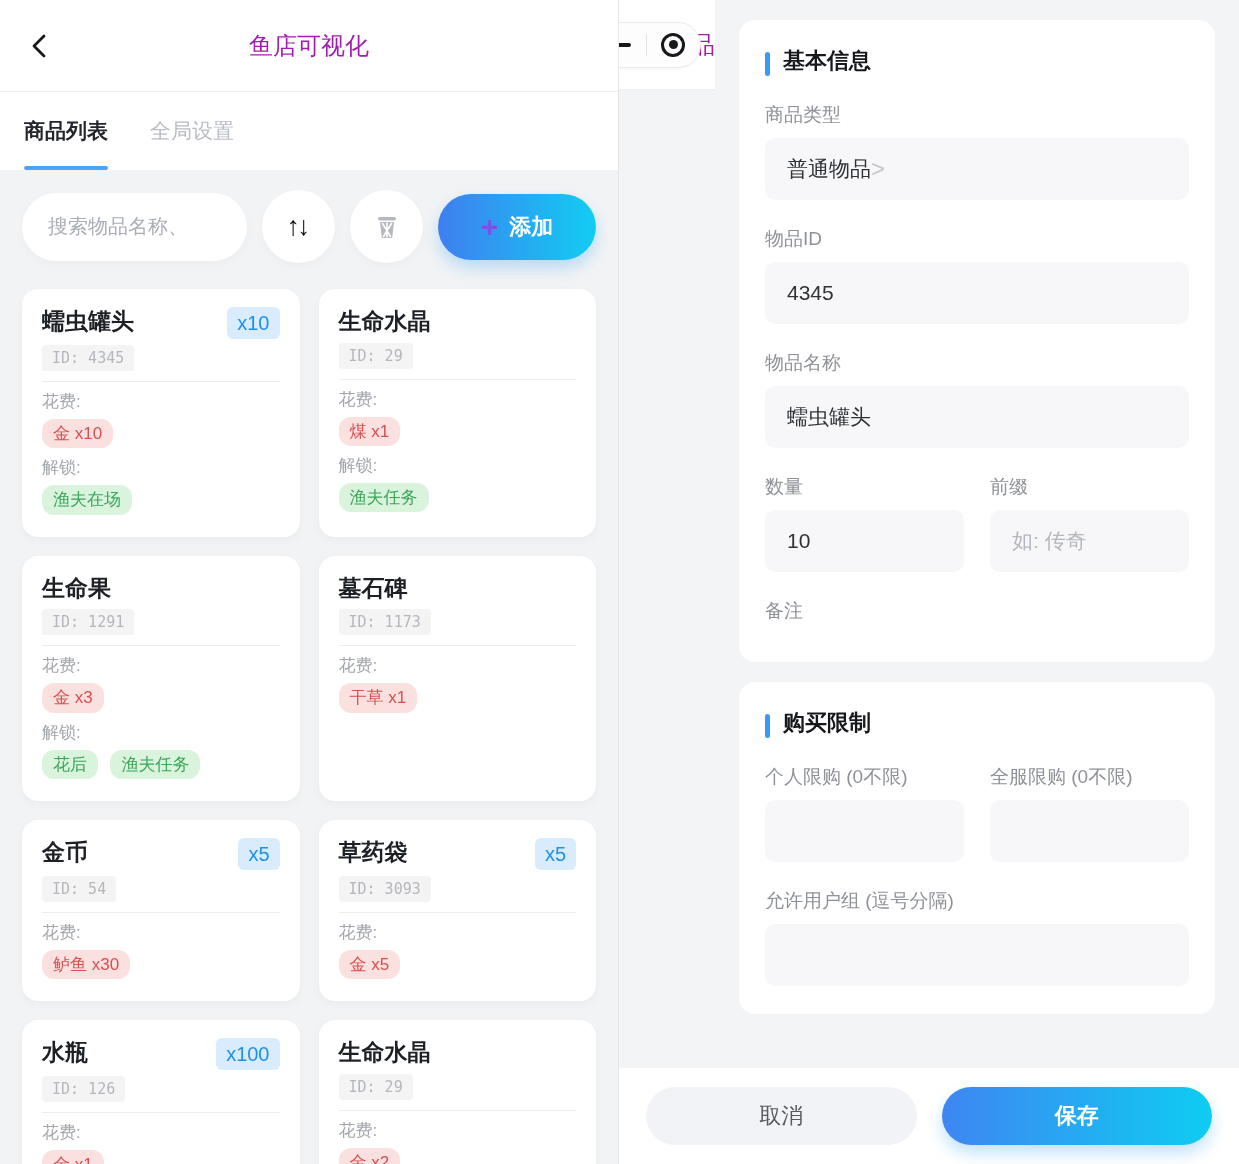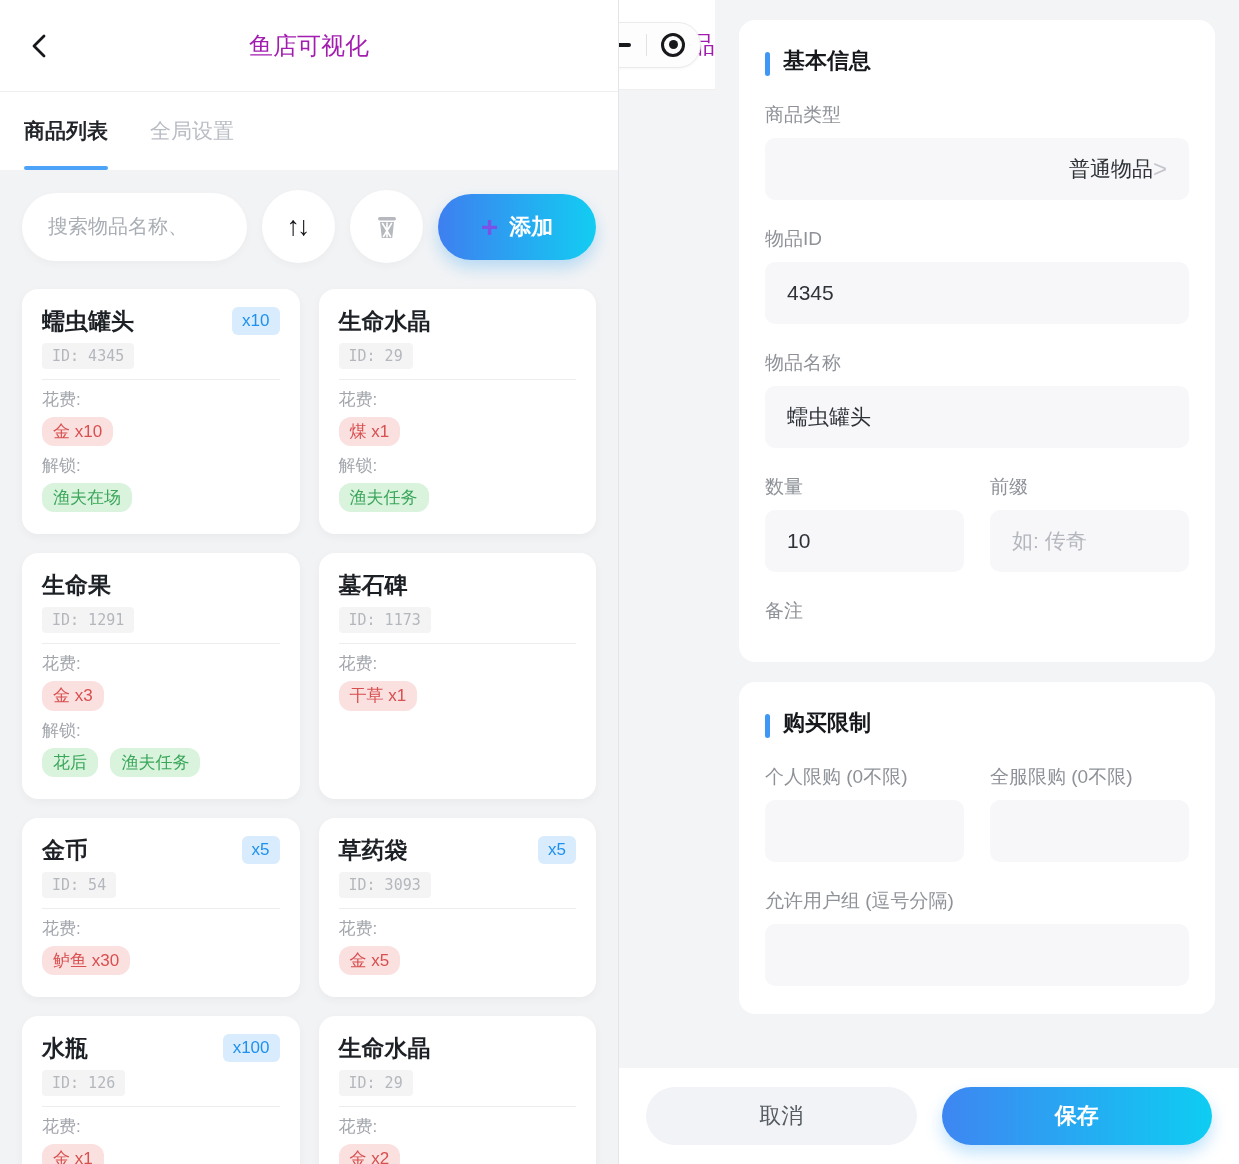--- a/index.html
+++ b/index.html
@@ -22,21 +22,21 @@
   .icon-btn { width:73px; height:73px; flex:none; border-radius:50%; background:#fff; display:flex; align-items:center; justify-content:center; box-shadow:0 3px 8px rgba(0,0,0,0.03); cursor:pointer; }
   .sort-glyph { font-size:27px; color:#16181c; letter-spacing:-3px; padding-right:3px; }
   .add-btn { height:66px; flex:1; border-radius:33px; border:none; background:linear-gradient(90deg,#3e7ff0,#12cdf2); display:flex; align-items:center; justify-content:center; gap:11px; cursor:pointer; box-shadow:0 8px 16px rgba(32,153,240,0.28); }
   .add-plus { color:#7a52e8; font-size:30px; font-weight:700; line-height:1; }
   .add-label { color:#fff; font-size:22px; font-weight:700; }
 
   .cards { margin-top:26px; display:grid; grid-template-columns:1fr 1fr; gap:19px; }
   .card { background:#fff; border-radius:16px; padding:18px 20px; box-shadow:0 3px 10px rgba(0,0,0,0.04); cursor:pointer; }
   .card-head { display:flex; justify-content:space-between; align-items:flex-start; }
   .card-name { font-size:23px; font-weight:700; color:#1d2025; line-height:1.3; }
-  .qty-badge { font-size:17px; color:#1e90ee; background:#d8ecfd; border-radius:6px; padding:3px 10px; line-height:1.3; }
+  .qty-badge { font-size:20px; color:#1e90ee; background:#d8ecfd; border-radius:6px; padding:3px 10px; line-height:1.3; }
   .id-pill { display:inline-block; margin-top:6px; font-family:"DejaVu Sans Mono",monospace; font-size:15px; color:#b4b7bc; background:#f4f4f5; border-radius:4px; padding:4px 10px; }
   .card-divider { border-top:1px solid #ededee; margin:10px 0 8px; }
   .pill-label { font-size:17px; color:#a2a5ab; margin:4px 0 6px; }
   .pill { display:inline-block; font-size:17px; padding:4px 11px; border-radius:12px; margin:0 8px 4px 0; line-height:1.25; }
   .pill.red { background:#fbe0e0; color:#d84f4f; }
   .pill.green { background:#d9f3dd; color:#3aa65a; }
 
   
   .right-panel { flex:1; background:#f3f4f6; display:flex; position:relative; overflow:hidden; }
   .rp-header { height:90px; flex:none; background:#fff; border-bottom:1px solid #efefef; position:relative; display:flex; align-items:center; justify-content:center; }
@@ -51,21 +51,21 @@
   .circle-dot::after { content:""; width:9px; height:9px; border-radius:50%; background:#17191c; }
 
   .rp-content { flex:1; padding:20px 24px 0; overflow:hidden; }
   .form-card { background:#fff; border-radius:16px; padding:26px 26px 28px; margin-bottom:20px; }
   .section-head { display:flex; align-items:flex-end; gap:13px; }
   .section-bar { width:5px; height:24px; border-radius:3px; background:#3e97f5; flex:none; }
   .section-title { font-size:22px; font-weight:700; color:#16181c; }
   .f-label { font-size:19px; color:#8e9197; margin:26px 0 10px; }
   .f-input, .f-select { width:100%; height:62px; background:#f7f7f9; border:none; outline:none; border-radius:10px; padding:0 22px; font-size:21px; color:#2f3338; font-family:"Liberation Sans",sans-serif; }
   .f-input::placeholder { color:#b4b7bd; }
-  .f-select { display:flex; align-items:center; justify-content:flex-end; cursor:pointer; }
+  .f-select { display:flex; align-items:center; justify-content:flex-start; cursor:pointer; }
   .select-arrow { color:#c3c6cc; font-size:24px; }
   .two-col { display:flex; gap:26px; }
   .two-col > div { flex:1; min-width:0; }
 
   .rp-footer { position:absolute; left:0; right:0; bottom:0; height:96px; background:#fff; display:flex; align-items:center; gap:25px; padding:0 27px; z-index:5; }
   .btn { flex:1; height:58px; border:none; border-radius:29px; font-size:22px; cursor:pointer; font-family:"Liberation Sans",sans-serif; }
   .btn-cancel { background:#f2f3f6; color:#565b62; }
   .btn-save { background:linear-gradient(90deg,#3e86f2,#0ecdf2); color:#fff; font-weight:700; box-shadow:0 8px 16px rgba(32,153,240,0.28); }
 </style>
 </head>

